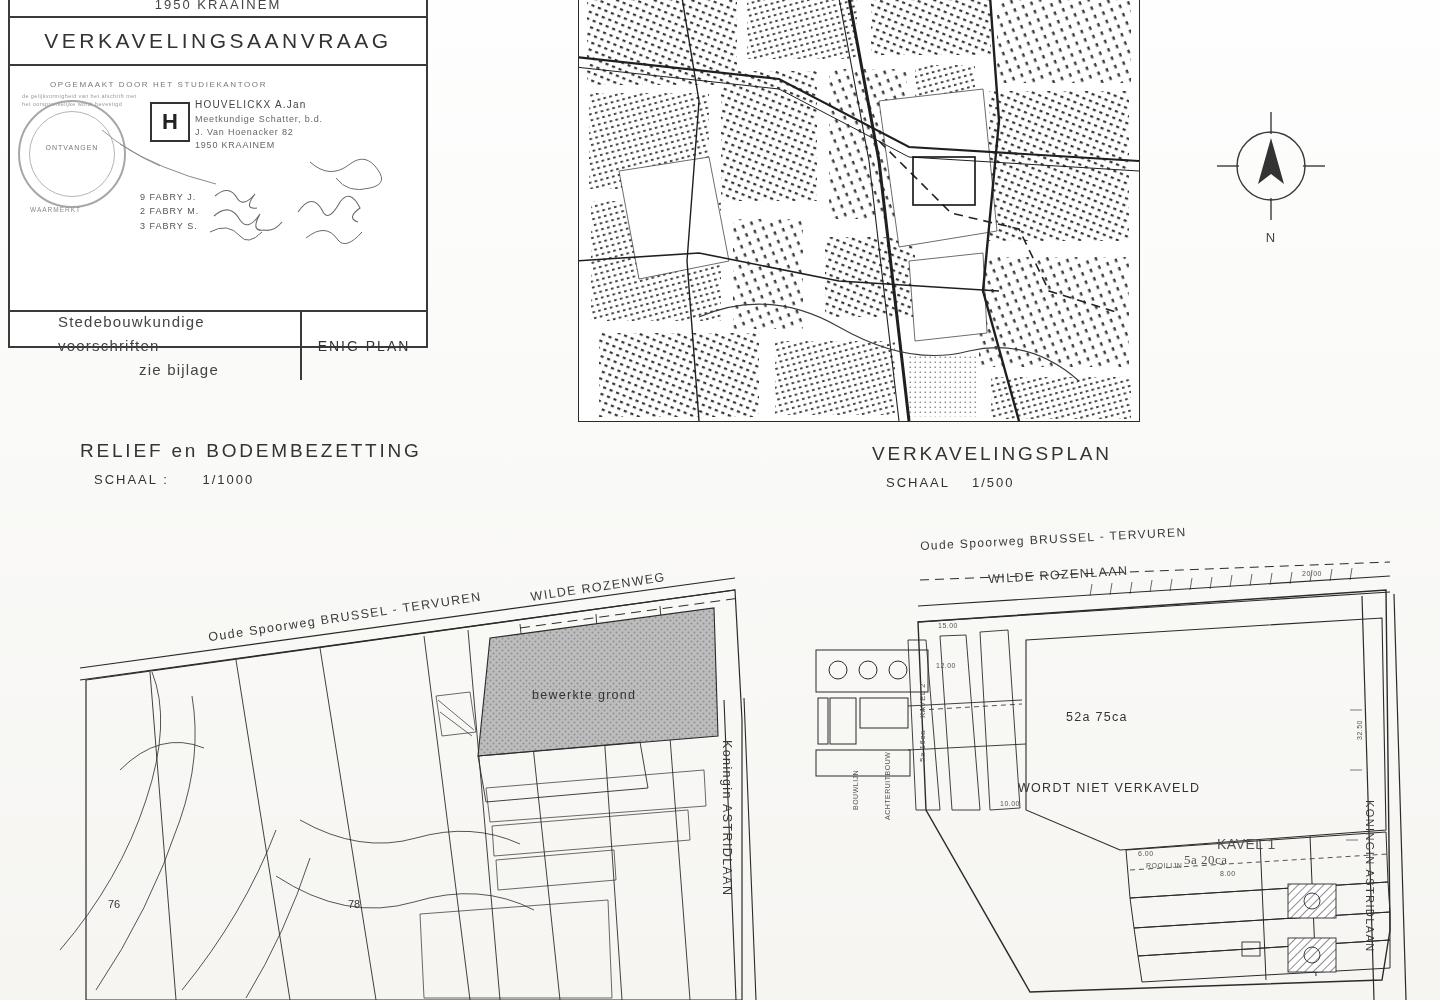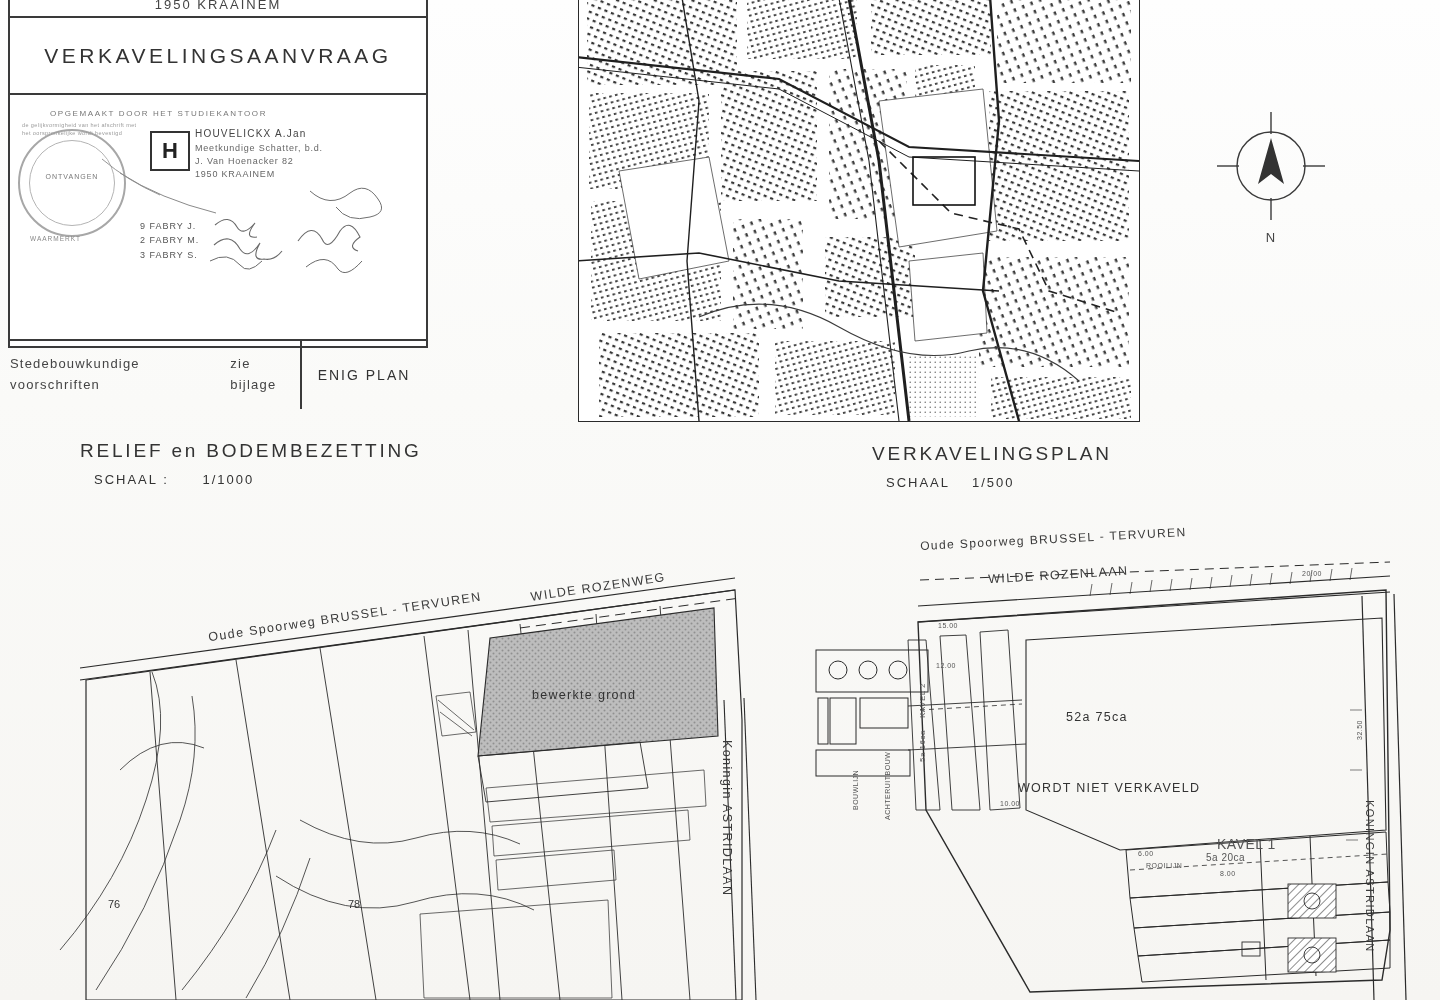--- a/index.html
+++ b/index.html
@@ -42,21 +42,21 @@
     height: 48px;
     display: flex;
     align-items: flex-end;
     justify-content: center;
     padding-bottom: 4px;
     letter-spacing: 2px;
     font-size: 13px;
     color: #444;
   }
   .cart-title {
-    height: 77px;
+    height: 48px;
     display: flex;
     align-items: center;
     justify-content: center;
     letter-spacing: 3.5px;
     font-size: 21px;
     color: #333;
     text-align: right;
   }
   .cart-body {
     height: 246px;
@@ -144,28 +144,29 @@
     color: #555;
   }
   .cart-foot {
     height: 68px;
     display: flex;
     border-bottom: none;
   }
   .cart-foot-left {
     flex: 1;
     display: flex;
-    flex-direction: row;
+    flex-direction: column;
     align-items: center;
     justify-content: center;
     border-right: 2px solid #3a3a3a;
-    font-size: 13px;
+    font-size: 15px;
     letter-spacing: 1.2px;
     color: #444;
     line-height: 1.6;
+    margin-left: 48px;
   }
   .cart-foot-right {
     width: 124px;
     display: flex;
     align-items: center;
     justify-content: center;
     font-size: 14px;
     letter-spacing: 2px;
     color: #333;
   }
@@ -562,21 +563,21 @@
     </svg>
 
     <div class="road-label" style="left:130px; top:22px; transform: rotate(-3deg); font-size:12px;">Oude Spoorweg BRUSSEL - TERVUREN</div>
 
     <div class="road-label" style="left:198px; top:58px; transform: rotate(-3.5deg);">WILDE  ROZENLAAN</div>
 
     <div class="map-note" style="left:276px; top:200px;">52a 75ca</div>
     <div class="map-note" style="left:228px; top:224px;margin-top:47px;">WORDT  NIET  VERKAVELD</div>
 
     <div class="tiny" style="left:427px; top:326px; font-size:14px;">KAVEL 1</div>
-    <div class="tiny" style="left:416px; top:342px; font-size:10px;">5a 20ca</div>
+    <div class="tiny" style="left:394px; top:342px; font-size:13px;font-family:Liberation Serif, serif;">5a 20ca</div>
 
     <div class="tiny vert" style="left:128px; top:208px; transform: rotate(-90deg); font-size:8px;">KAVEL 2</div>
     <div class="tiny vert" style="left:128px; top:252px; transform: rotate(-90deg); font-size:8px;">5a 16ca</div>
 
     <div class="tiny vert" style="left:62px; top:300px; transform: rotate(-90deg);">BOUWLIJN</div>
     <div class="tiny vert" style="left:94px; top:310px; transform: rotate(-90deg);">ACHTERUITBOUW</div>
     <div class="tiny" style="left:356px; top:352px;">ROOILIJN</div>
 
     <div class="road-label vert" style="left:586px; top:290px; transform: rotate(90deg); font-size:11px;">KONINGIN  ASTRIDLAAN</div>
 

